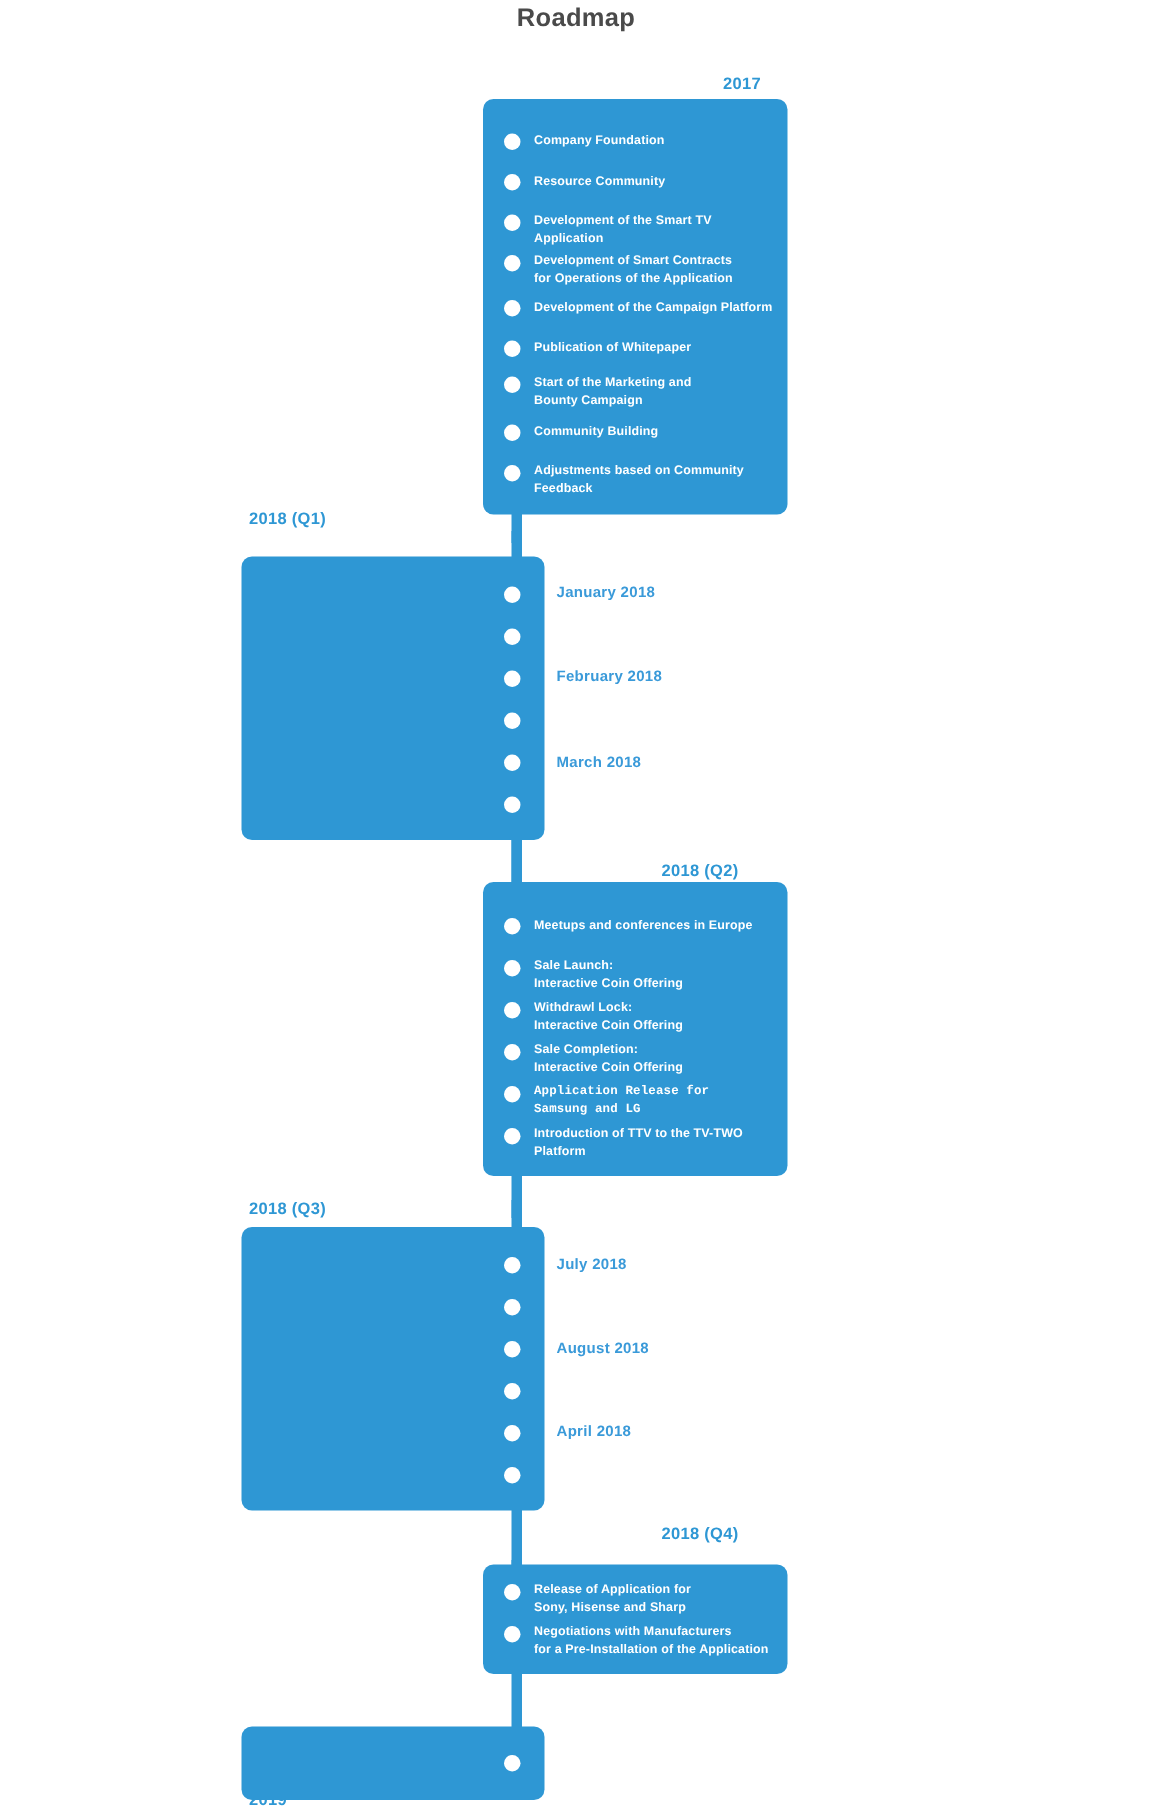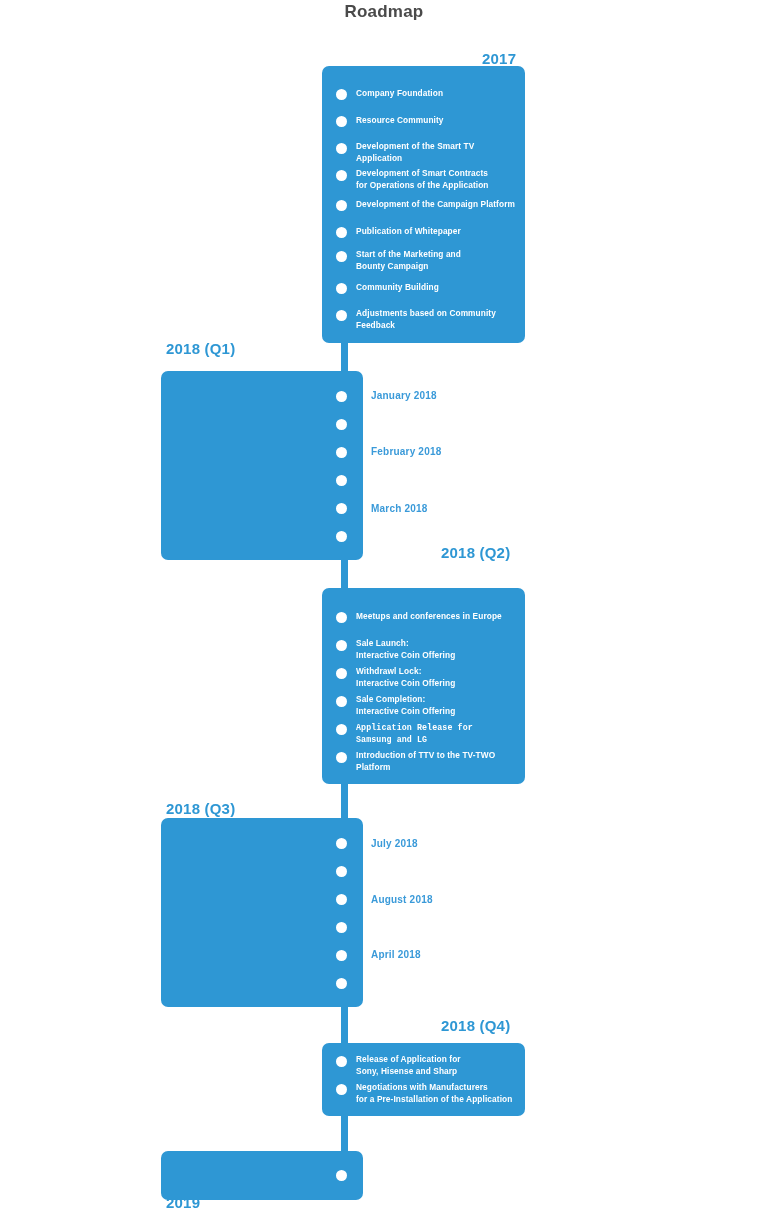--- a/index.html
+++ b/index.html
@@ -38,21 +38,21 @@
     left: 341px;
     width: 7px;
     background: #2e97d4;
   }
 
   
   .period { position: absolute; }
 
   .period-label {
     position: absolute;
-    font-size: 15px;
+    font-size: 11px;
     font-weight: bold;
     color: #2e97d4;
     letter-spacing: 0.2px;
     white-space: nowrap;
   }
 
   .panel {
     position: absolute;
     background: #2e97d4;
     border-radius: 7px;
@@ -181,21 +181,21 @@
 
       <div class="date-label date-right" style="top:0px;">March 2018</div>
     </div>
     <div class="item" style="top:531px;">
       <div class="dot" style="top:0;"></div>
 
     </div>
   </div>
 
   <div class="period">
-    <div class="period-label" style="left:441px;top:544px;text-align:center;">2018 (Q2)</div>
+    <div class="period-label" style="left:441px;top:575px;text-align:center;">2018 (Q2)</div>
     <div class="panel" style="left:322px;top:588px;width:203px;height:196px;"></div>
 
     <div class="item" style="top:612px;">
       <div class="dot" style="top:0;"></div>
       <div class="item-text text-right" style="position:absolute;top:-1px;width:170px;">Meetups and conferences in Europe</div>
 
     </div>
     <div class="item" style="top:640px;">
       <div class="dot" style="top:0;"></div>
       <div class="item-text text-right" style="position:absolute;top:-2px;width:170px;">Sale Launch:

